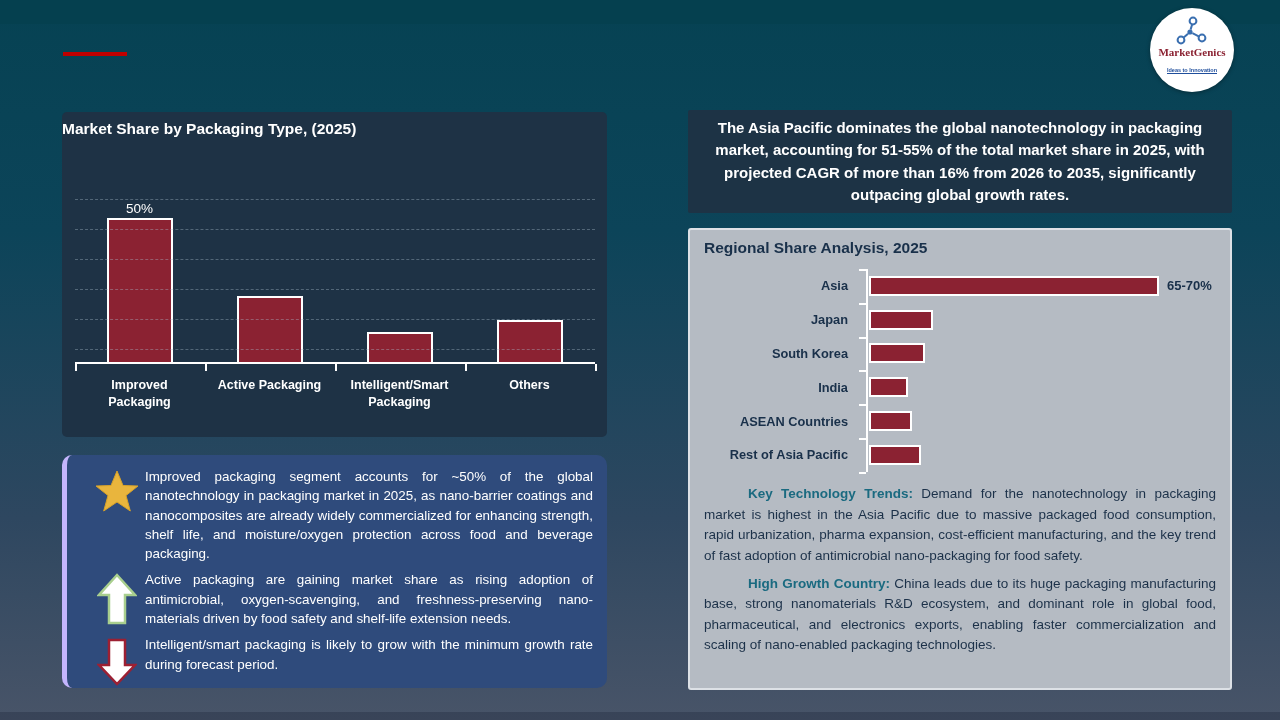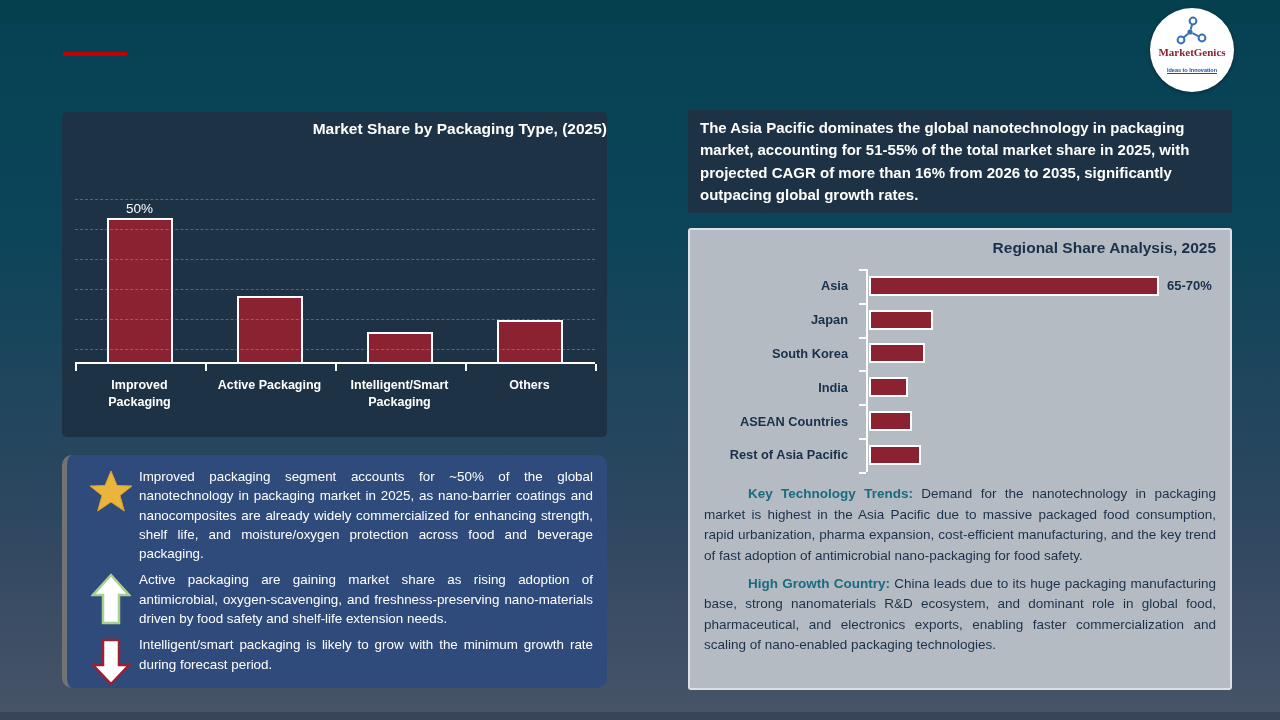--- a/index.html
+++ b/index.html
@@ -20,51 +20,51 @@
   
   .logo { position:absolute; left:1150px; top:8px; width:84px; height:84px; background:#ffffff;
           border-radius:50%; box-shadow:0 1px 4px rgba(0,0,0,0.35); text-align:center; }
   .logo svg { display:block; margin:8px auto 0; }
   .logo-brand { font-family:"Liberation Serif", serif; font-weight:bold; color:#8b2232; font-size:11px; line-height:1.1; }
   .logo-tag { display:inline-block; color:#1f4e9c; font-size:5.5px; font-weight:bold; border-bottom:1px solid #1f4e9c; margin-top:1px; }
 
   
   .chart-panel { position:absolute; left:62px; top:112px; width:545px; height:325px;
                  background:#1e3245; border-radius:5px; padding-top:8px; }
-  .chart-title { color:#ffffff; font-size:15.5px; font-weight:bold; text-align:right; }
+  .chart-title { color:#ffffff; font-size:15.5px; font-weight:bold; text-align:left; }
   .v-plot { position:relative; width:520px; margin:63px auto 0; height:163px;
             border-bottom:2px solid #ffffff; }
   .gridline { position:absolute; left:0; width:100%; height:0; border-top:1.5px dashed rgba(170,190,205,0.38); }
   .v-cols { position:absolute; left:0; bottom:0; width:100%; height:100%; display:flex; }
   .v-col { flex:1; display:flex; flex-direction:column; justify-content:flex-end; align-items:center; }
   .v-bar-label { color:#ffffff; font-size:13.5px; margin-bottom:2px; }
   .v-bar { width:66px; background:#8b2232; border:2px solid #ffffff; border-bottom:none; }
   .v-ticks { position:relative; width:520px; margin:0 auto; height:7px; }
   .v-tick { position:absolute; top:0; width:2px; height:7px; background:#ffffff; }
   .v-cats { display:flex; width:520px; margin:6px auto 0; }
   .v-cat { flex:1; text-align:center; color:#ffffff; font-size:12.5px; font-weight:bold; line-height:1.35; padding:0 6px; }
 
   
   .insight-box { position:absolute; left:62px; top:455px; width:545px; height:233px;
-                 background:#2f4b7c; border-radius:10px; border-left:5px solid #737373;
-                 padding:12px 14px 10px 16px; }
+                 background:#2f4b7c; border-radius:10px; border-left:5px solid #c4b5fd;
+                 padding:12px 14px 10px 22px; }
   .insight-row { display:flex; margin-bottom:7px; }
   .insight-icon { width:56px; flex:0 0 56px; display:flex; justify-content:center; align-items:flex-start; padding-top:3px; }
   .insight-text { flex:1; color:#ffffff; font-size:13.4px; line-height:1.44; text-align:justify; }
 
   
   .headline-box { position:absolute; left:688px; top:110px; width:544px; height:103px;
                   background:#1d3345; border-radius:2px; display:flex; align-items:center; justify-content:center;
                   padding:6px 12px; }
-  .headline-text { color:#ffffff; font-size:15px; font-weight:bold; text-align:left; line-height:1.47; }
+  .headline-text { color:#ffffff; font-size:15px; font-weight:bold; text-align:center; line-height:1.47; }
 
   
   .gray-panel { position:absolute; left:688px; top:228px; width:544px; height:462px;
                 background:#b5bbc3; border:2px solid #dde1e6; border-radius:3px; padding:9px 14px 10px; }
-  .gray-title { color:#19304a; font-size:15.5px; font-weight:bold; text-align:right; }
+  .gray-title { color:#19304a; font-size:15.5px; font-weight:bold; text-align:left; }
   .h-chart { position:relative; margin-top:12px; height:203px; }
   .h-axis { position:absolute; left:162px; top:0; height:100%; width:2px; background:#ffffff; }
   .h-tick { position:absolute; left:155px; width:7px; height:2px; background:#ffffff; }
   .h-row { display:flex; align-items:center; height:33.8px; }
   .h-label { width:150px; flex:0 0 150px; text-align:right; color:#19304a; font-size:12.8px; font-weight:bold; padding-right:6px; }
   .h-bar { height:20px; background:#8b2232; border:2.5px solid #ffffff; margin-left:15px; }
   .h-val { color:#19304a; font-size:13px; font-weight:bold; margin-left:8px; }
   .notes { margin-top:12px; }
   .note { color:#1c3149; font-size:13.5px; line-height:1.53; text-align:justify; margin-bottom:7px; }
   .note-label { color:#1a6a80; font-weight:bold;padding-left:44px; }

